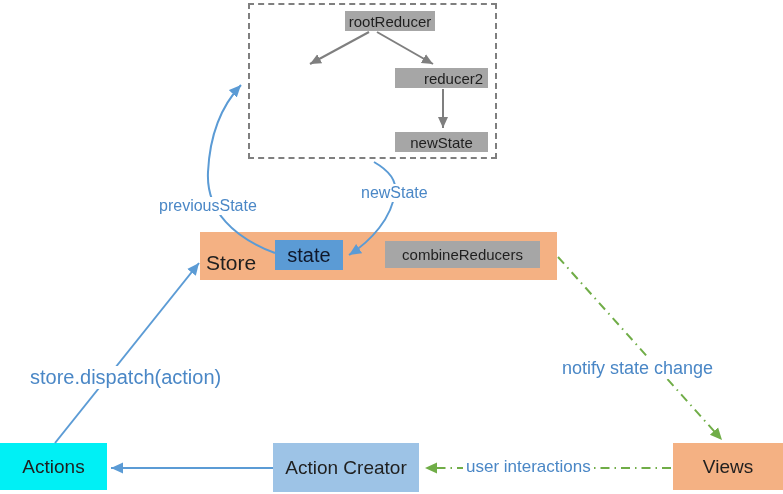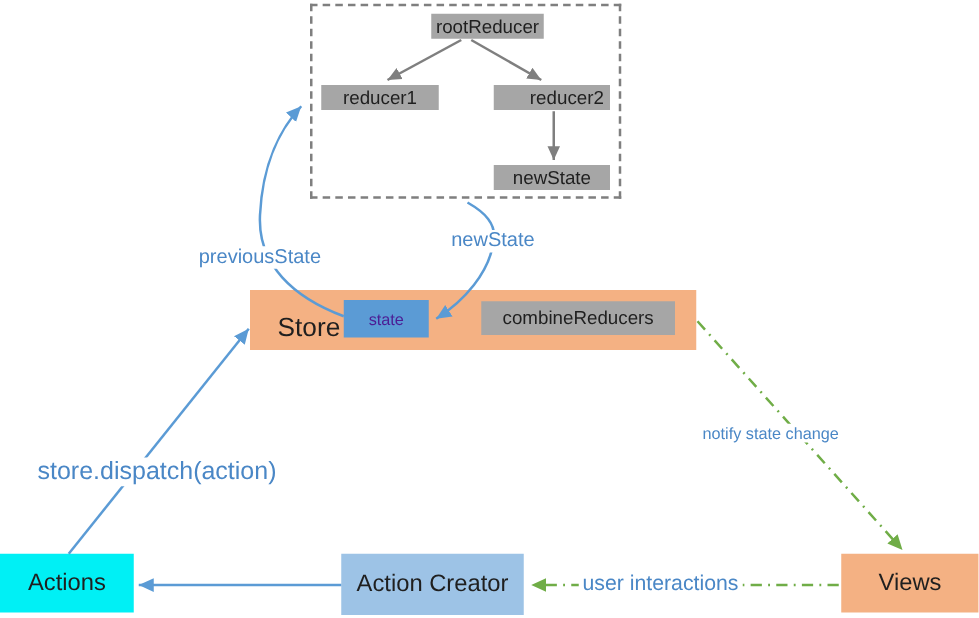--- a/index.html
+++ b/index.html
@@ -11,22 +11,22 @@
   .canvas{
     position:relative;width:783px;height:494px;background:var(--bg);
     font-family:"Liberation Sans",sans-serif;overflow:hidden;
   }
   .box{position:absolute;display:flex;align-items:center;justify-content:center;
        color:var(--text-dark);box-sizing:border-box;white-space:nowrap;}
   .gray-node{background:var(--gray-box);font-size:15px;}
   .dashed-box{position:absolute;border:2px dashed var(--gray-line);box-sizing:border-box;background:transparent;}
   .store-box{background:var(--orange);}
   .store-title{position:absolute;left:206px;top:232px;height:62px;display:flex;align-items:center;
-               font-size:21px;color:var(--text-dark);margin-left:16px;}
-  .state-box{background:var(--blue-box);color:#4c1d95;font-size:13px;}
+               font-size:21px;color:var(--text-dark);}
+  .state-box{background:var(--blue-box);color:#0f172a;font-size:20px;}
   .combine-box{background:var(--gray-box);font-size:15px;}
   .actions-box{background:var(--cyan);font-size:19px;}
   .creator-box{background:var(--light-blue);font-size:19px;}
   .views-box{background:var(--orange);font-size:19px;}
   svg.overlay{position:absolute;left:0;top:0;z-index:5;}
   .boxes{z-index:1;}
   .lbl{position:absolute;z-index:8;color:var(--text-blue);background:var(--bg);
        padding:0 3px;white-space:nowrap;font-size:16px;}
   .s-blue{stroke:var(--blue-line);stroke-width:2;fill:none;}
   .s-gray{stroke:var(--gray-line);stroke-width:2;fill:none;}
@@ -39,23 +39,20 @@
 <body>
 
 <div class="canvas">
 
   <div class="dashed-box boxes" style="left:248px;top:3px;width:249px;height:156px;"></div>
 
   <div class="box gray-node boxes" style="left:316px;top:11px;width:90px;height:20px;margin-left:29px;">
     <span>rootReducer</span>
   </div>
 
-  <div class="box gray-node boxes" style="left:257px;top:68px;width:94px;height:20px;">
-    <span>reducer1</span>
-  </div>
 
   <div class="box gray-node boxes" style="left:395px;top:68px;width:93px;height:20px;padding-left:24px;">
     <span>reducer2</span>
   </div>
 
   <div class="box gray-node boxes" style="left:395px;top:132px;width:93px;height:20px;">
     <span>newState</span>
   </div>
 
   <div class="box store-box boxes" style="left:200px;top:232px;width:357px;height:48px;"></div>
@@ -107,16 +104,16 @@
     <path class="s-blue" d="M273,468 L111,468" marker-end="url(#m-blue)"></path>
 
     <path class="s-green" d="M558,257 L722,440" marker-end="url(#m-green)"></path>
 
     <path class="s-green" d="M671,468 L425,468" marker-end="url(#m-green)"></path>
   </svg>
 
   <div class="lbl" style="left:156px;top:173px;margin-top:24px;">previousState</div>
   <div class="lbl" style="left:358px;top:184px;">newState</div>
   <div class="lbl" style="left:27px;top:342px;font-size:20px;margin-top:24px;">store.dispatch(action)</div>
-  <div class="lbl" style="left:559px;top:339px;font-size:13px;">notify state change</div>
+  <div class="lbl" style="left:559px;top:358px;font-size:18px;">notify state change</div>
   <div class="lbl" style="left:463px;top:457px;font-size:17px;">user interactions</div>
 
 </div>
 
 </body></html>

